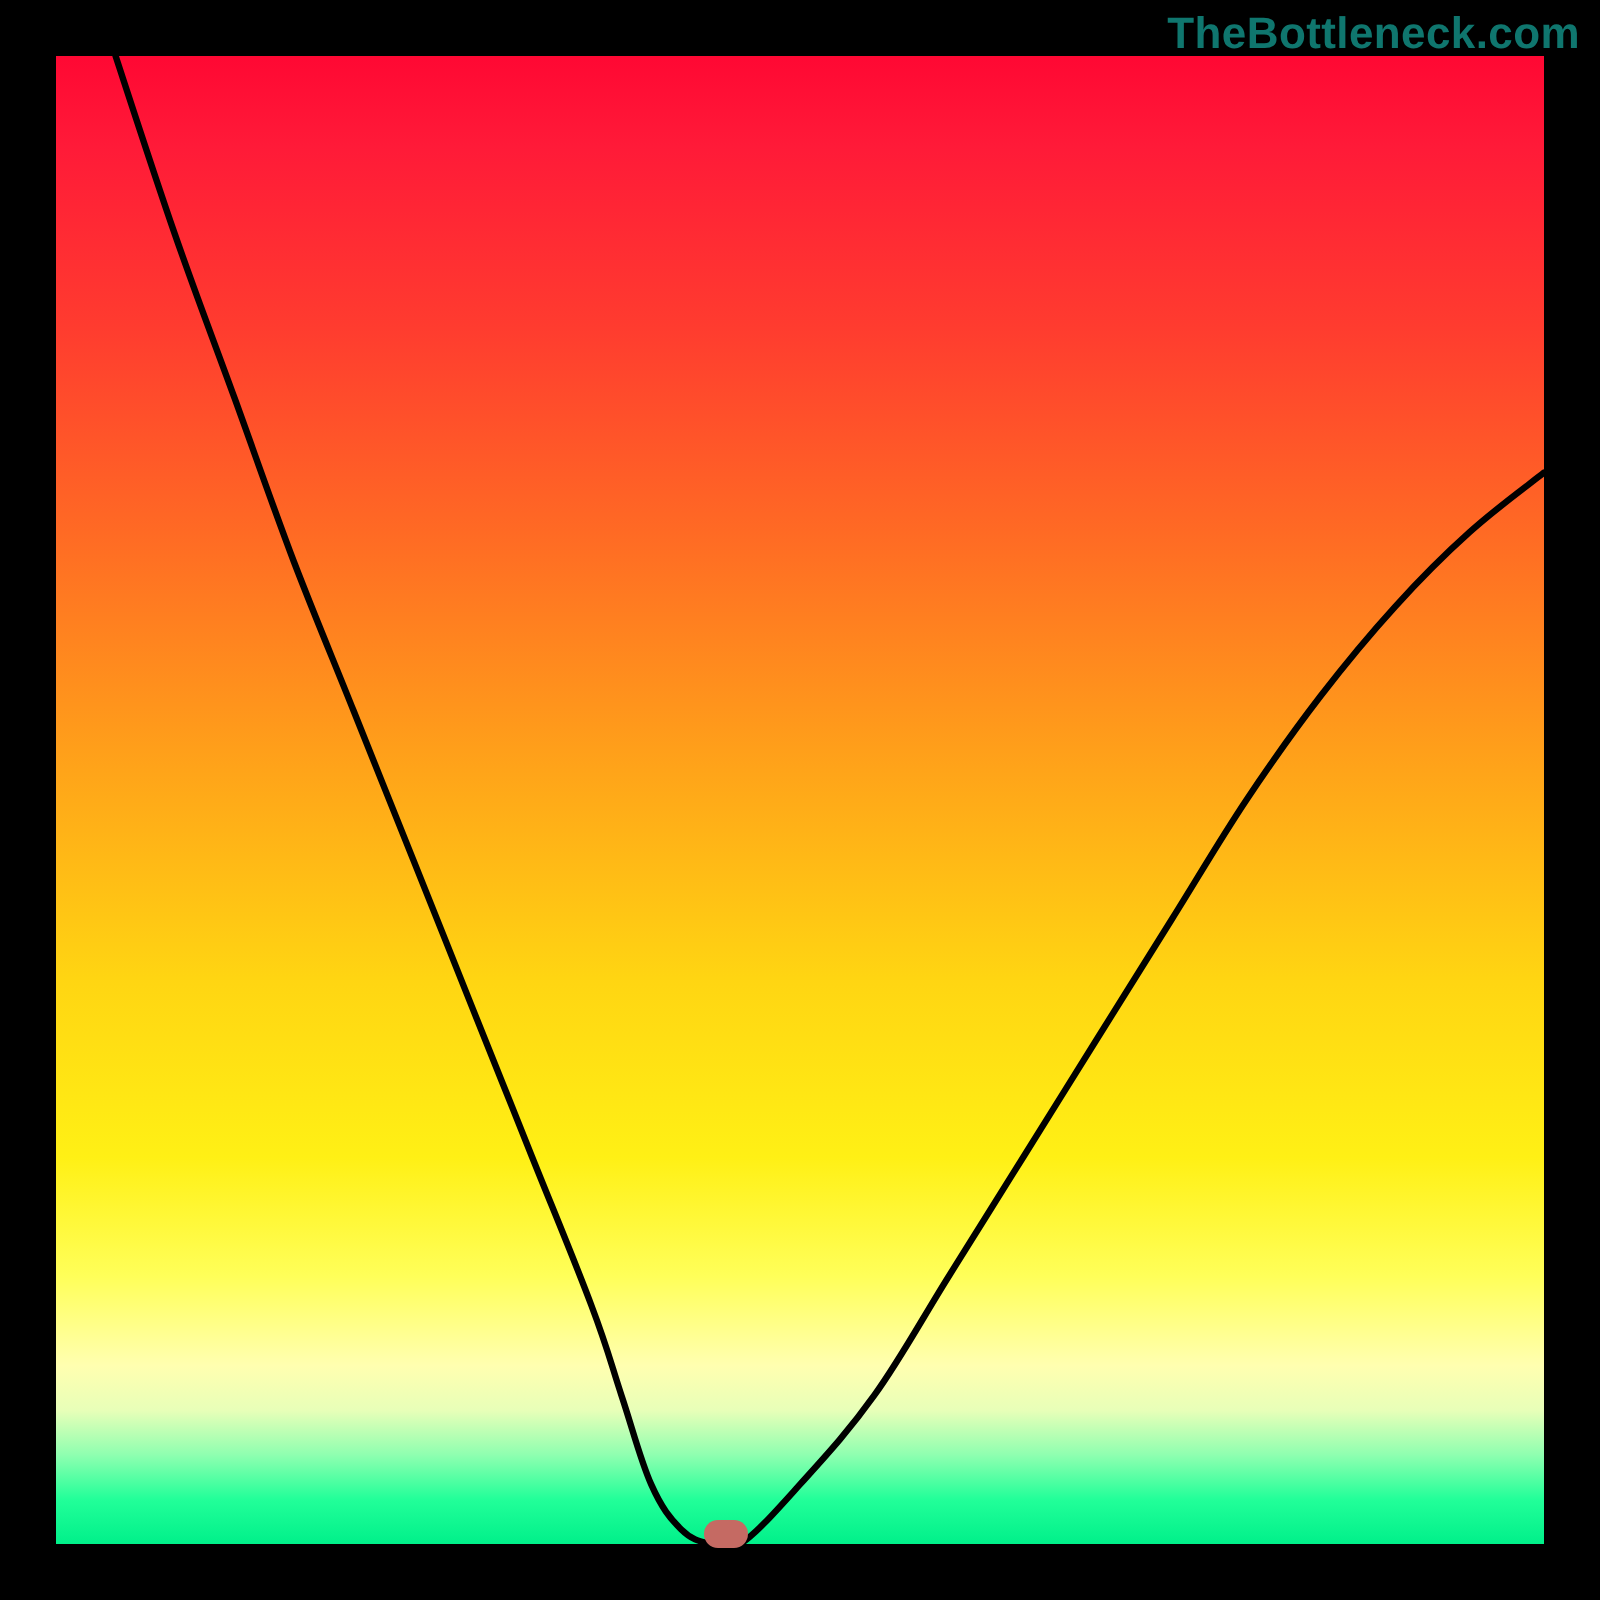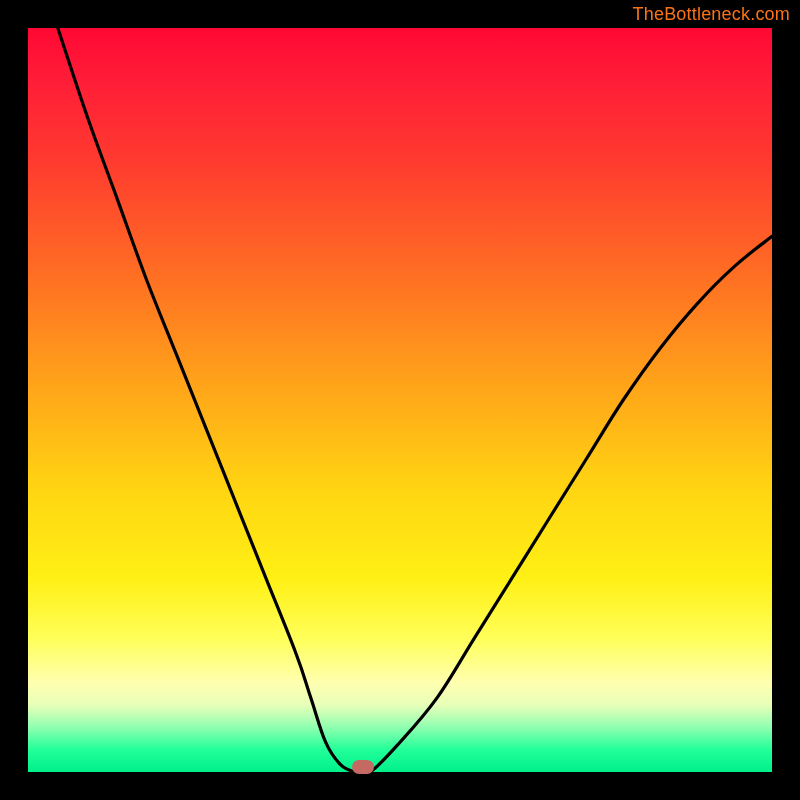--- a/index.html
+++ b/index.html
@@ -39,23 +39,23 @@
       #e8ffb8 91%,
       #8fffb0 94%,
       #22ff99 97%,
       #00f08a 100%
     );
   }
   .attribution {
     position: absolute;
     top: 4px;
     right: 10px;
-    color: #f97316;
-    font-size: 18px;
-    font-weight: 400;
+    color: #0f766e;
+    font-size: 22px;
+    font-weight: 700;
     letter-spacing: 0.2px;
     user-select: none;
   }
   svg.curve {
     position: absolute;
     left: 0;
     top: 0;
     width: 744px;
     height: 744px;
     overflow: visible;

